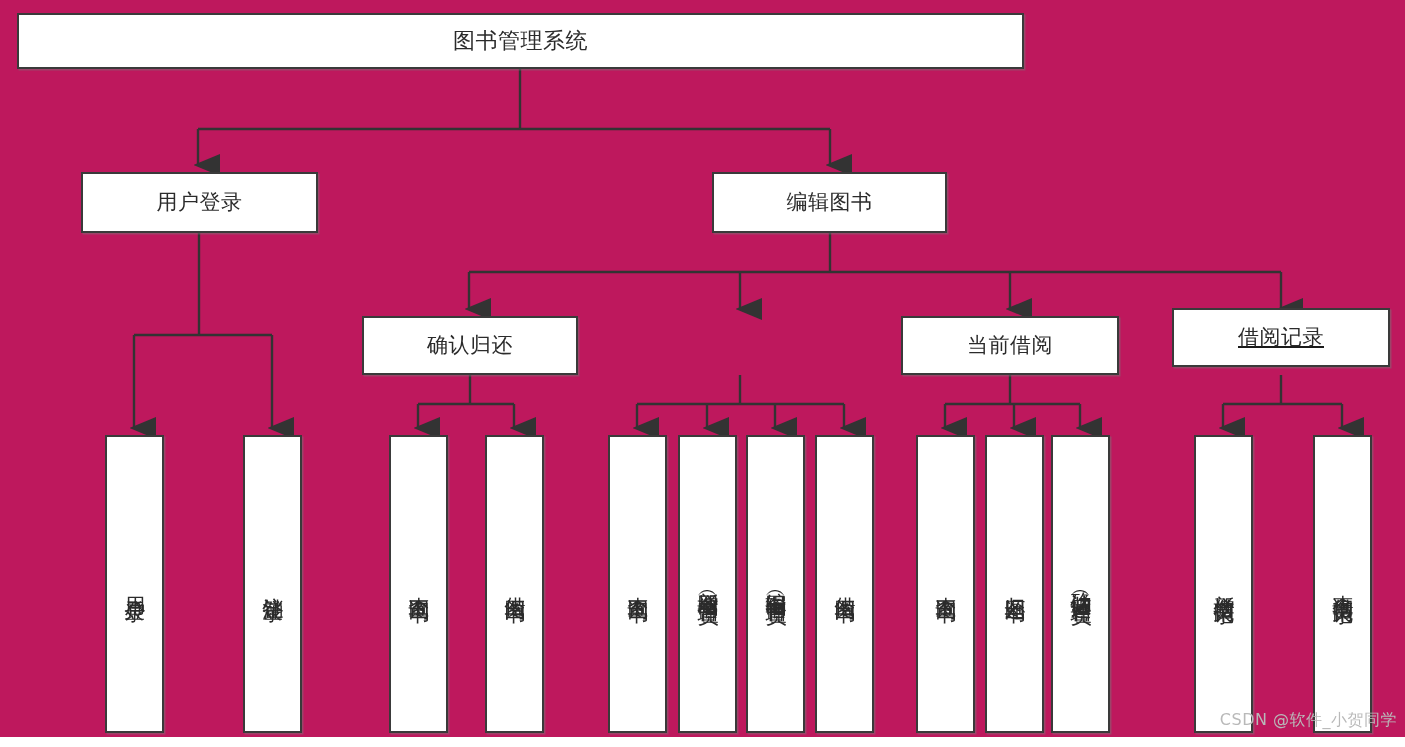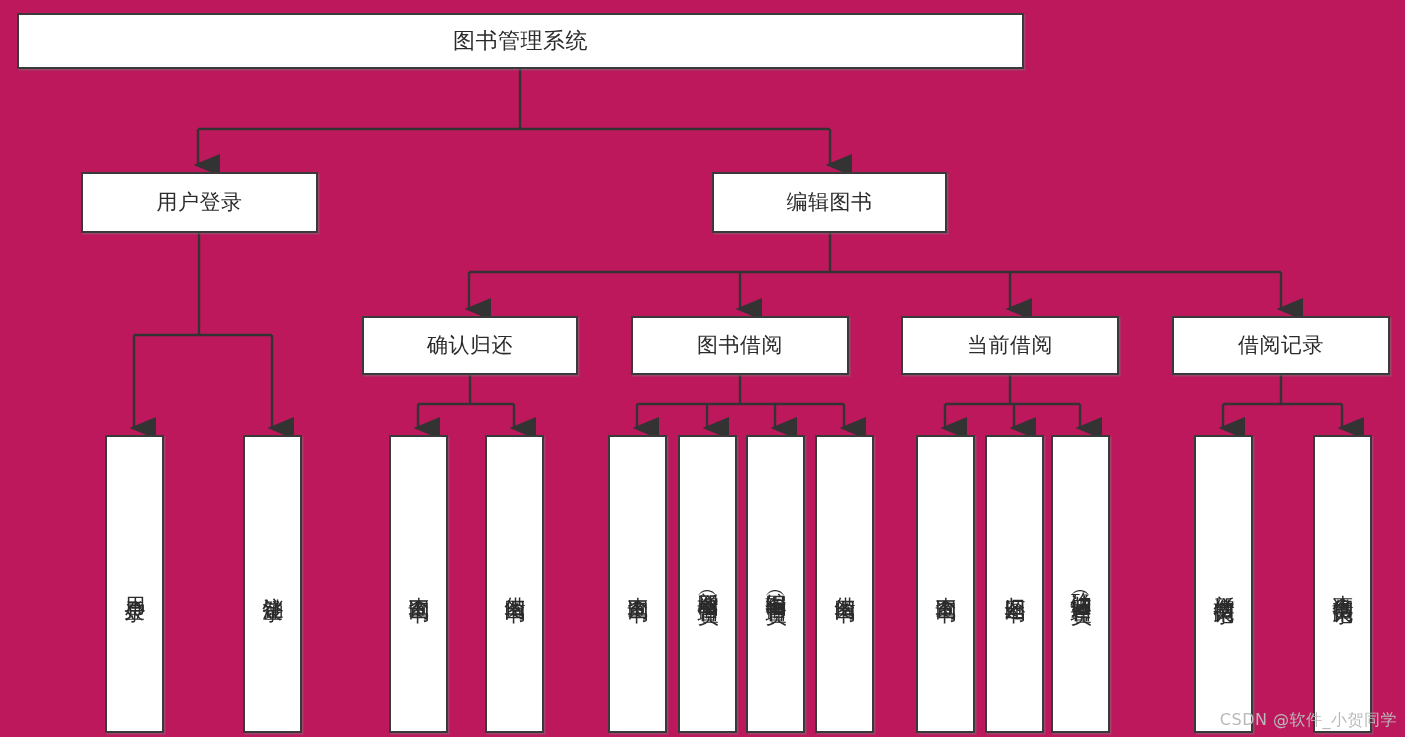--- a/index.html
+++ b/index.html
@@ -134,27 +134,24 @@
   <div class="node" style="left:81px; top:172px; width:237px; height:61px;">
     <span class="label">用户登录</span>
   </div>
   <div class="node" style="left:712px; top:172px; width:235px; height:61px;">
     <span class="label">编辑图书</span>
   </div>
 
   <div class="node" style="left:362px; top:316px; width:216px; height:59px;">
     <span class="label">确认归还</span>
   </div>
-  <div class="node" style="left:631px; top:316px; width:218px; height:59px;">
-    <span class="label">图书借阅</span>
-  </div>
   <div class="node" style="left:901px; top:316px; width:218px; height:59px;justify-content:center;">
     <span class="label">当前借阅</span>
   </div>
-  <div class="node" style="left:1172px; top:316px; width:218px; height:59px;">
+  <div class="node" style="left:1172px; top:308px; width:218px; height:59px;text-decoration:underline;">
     <span class="label">借阅记录</span>
   </div>
 
   <div class="node vertical" style="left:105px; top:435px; width:59px; height:298px;">
     <span class="label">用户登录</span>
   </div>
   <div class="node vertical" style="left:243px; top:435px; width:59px; height:298px;">
     <span class="label">注销登录</span>
   </div>
 

